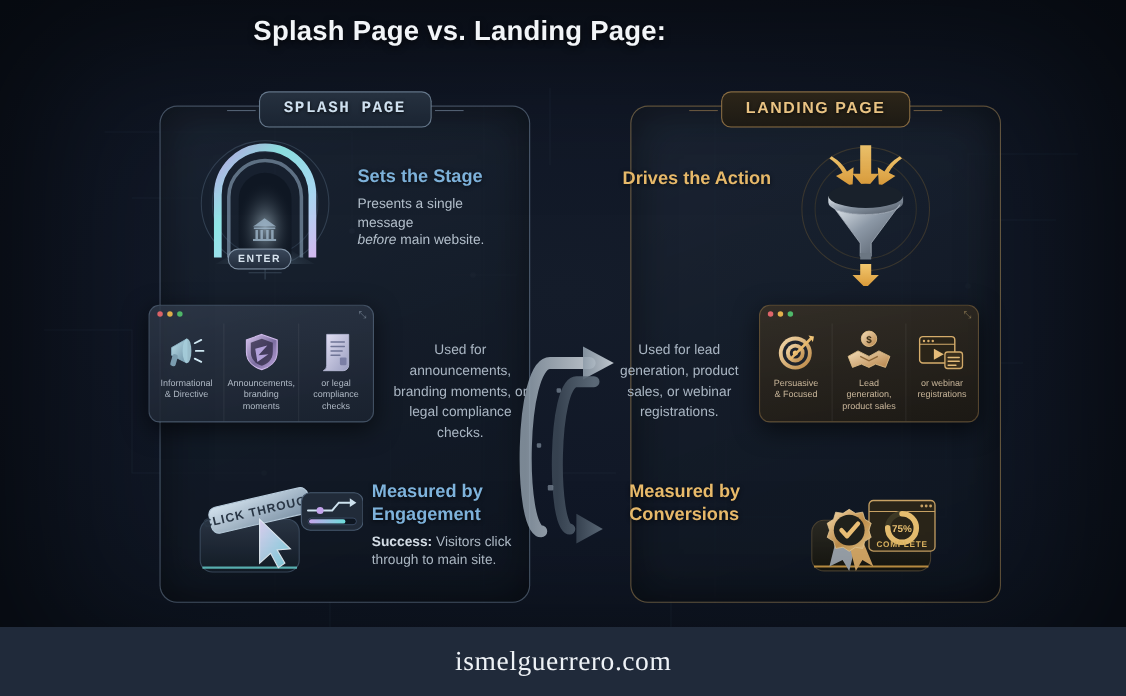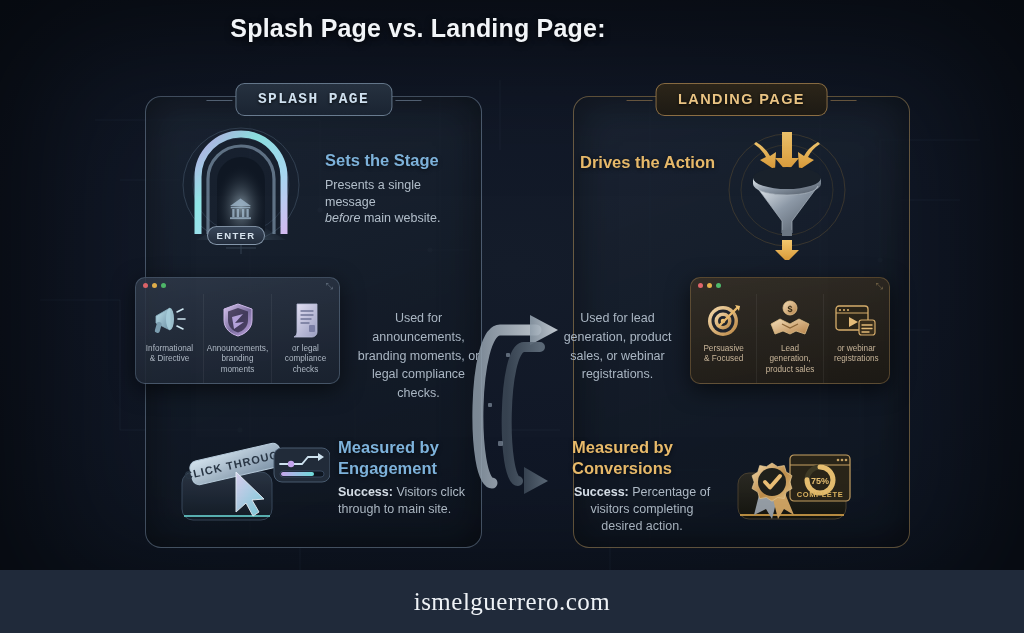--- a/index.html
+++ b/index.html
@@ -362,21 +362,21 @@
       <path d="M34 22 q10 6 14 14 l6 -4 l-1 18 l-15 -10 l6 -3 q-4 -8 -12 -13 z"></path>
       <path d="M96 22 q-10 6 -14 14 l-6 -4 l1 18 l15 -10 l-6 -3 q4 -8 12 -13 z"></path>
     </g>
     <ellipse cx="65" cy="58" rx="34" ry="11" fill="#1a222c"></ellipse>
     <path d="M31 58 a34 11 0 0 0 68 0 v6 a34 11 0 0 1 -68 0 z" fill="url(#fnG)"></path>
     <path d="M34 66 L60 101 v12 h10 v-12 L96 66 a31 9 0 0 1 -62 0 z" fill="url(#fnG)" stroke="#aab4bf" stroke-width=".7"></path>
     <path d="M60 110 h10 v6 h-10 z" fill="#6b7682"></path>
     <path d="M60 120 h10 v10 h7 l-12 12 l-12 -12 h7 z" fill="url(#arG)"></path>
   </svg>
 
-  <div class="row" style="left:580px; top:152px; width:150px; display:block;">
+  <div class="row" style="left:566px; top:152px; width:150px; display:block;">
     <div class="h-gold">Drives the Action</div>
   </div>
 
   <div class="browser" id="browserRight">
     <div class="bar">
       <span class="dot" style="background:#e0656a"></span>
       <span class="dot" style="background:#e3b04b"></span>
       <span class="dot" style="background:#4fb96a"></span>
       <span class="minim" style="color:#8a7752">⤡</span>
     </div>
@@ -442,23 +442,20 @@
     </div>
   </div>
 
   <div class="mid-note" style="position:absolute; left:555px; top:309px; width:125px;">Used for lead generation, product sales, or webinar registrations.</div>
 
   <div class="row" style="left:572px; top:437px; width:140px; display:block;">
     <div class="h-gold">
       <span>Measured by</span><br>
       <span>Conversions</span>
     </div>
-    <div class="sub" style="text-align:center;">
-      <b>Success:</b><span> Percentage of visitors completing desired action.</span>
-    </div>
   </div>
 
   <svg class="art" style="left:728px; top:415px;" width="140" height="120" viewBox="0 0 140 120">
     <defs>
       <linearGradient id="slabR" x1="0" y1="0" x2="0" y2="1">
         <stop offset="0%" stop-color="#2b2a24"></stop>
           <stop offset="100%" stop-color="#16160f"></stop>
         </linearGradient>
       <linearGradient id="medG" x1="0" y1="0" x2="1" y2="1">
         <stop offset="0%" stop-color="#f6dcae"></stop>

